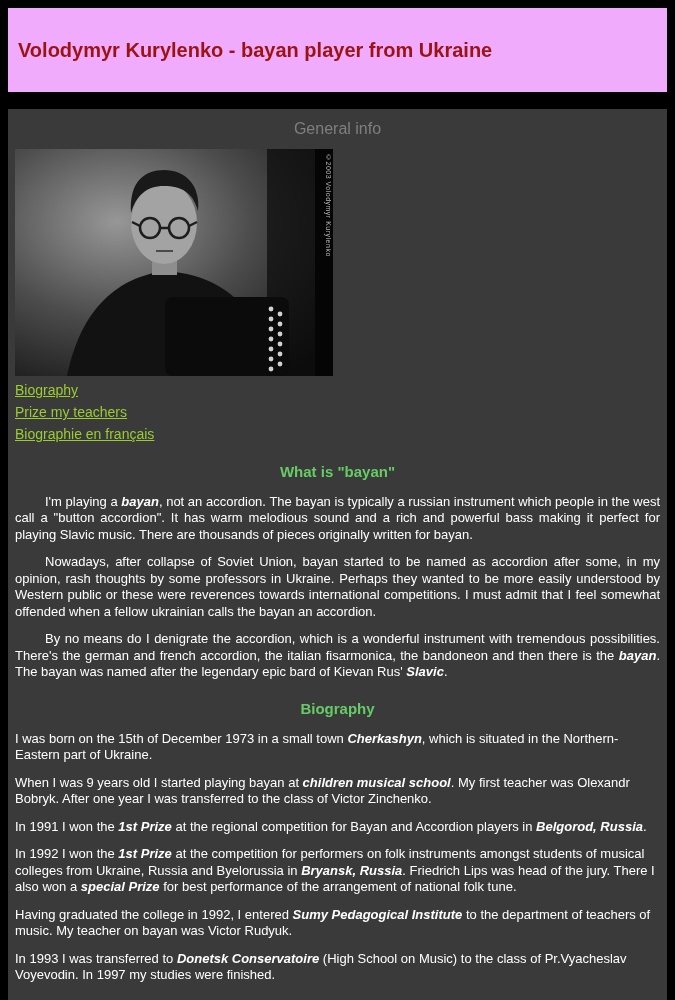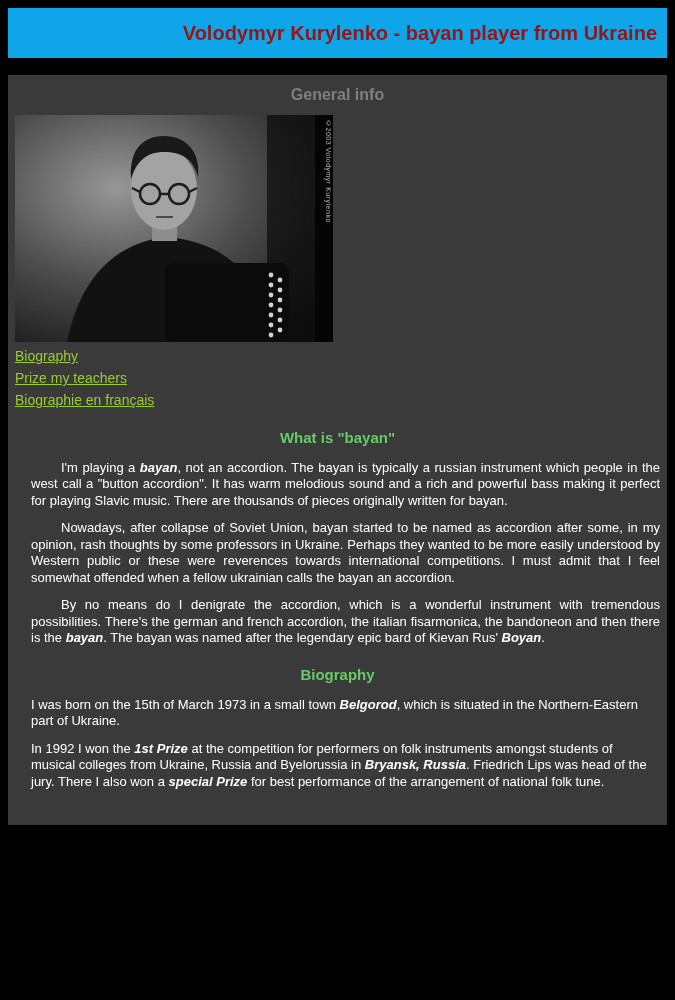--- a/index.html
+++ b/index.html
@@ -5,23 +5,23 @@
   * { box-sizing: border-box; }
   html, body { margin: 0; padding: 0; }
   body {
     width: 675px; height: 1000px; overflow: hidden;
     background: var(--color-page_bg, #000);
     font-family: "Liberation Sans", sans-serif;
   }
   .page { padding: 8px; }
 
   .header {
-    background: #0ea5e9;
-    text-align: right;
-    padding: 14px 10px;
+    background: #f0abfc;
+    text-align: left;
+    padding: 31px 10px;
     margin-bottom: 17px;
   }
   .header h1 {
     margin: 0;
     font-size: 20px;
     line-height: 22px;
     font-weight: bold;
     color: var(--color-title, #9b1313);
   }
 
@@ -30,21 +30,21 @@
     color: var(--color-text, #fff);
     padding: 8px 7px 24px 7px;
     font-size: 13px;
     line-height: 1.27;
   }
 
   .general-info {
     margin: 2px 0 10px 0;
     text-align: center;
     font-size: 16px;
-    font-weight: bold;
+    font-weight: normal;
     color: var(--color-muted, #7f7f7f);
   }
 
   .photo {
     float: left;
     width: 318px; height: 227px;
     margin: 0 9px 6px 0;
     position: relative;
     background: #111;
   }
@@ -71,21 +71,21 @@
   .links a.gap { }
 
   .section-heading {
     margin: 18px 0 13px 0;
     text-align: center;
     font-size: 15px;
     font-weight: bold;
     color: var(--color-heading, #66cc66);
   }
 
-  p { margin: 0 0 11px 16px; }
+  p { margin: 0 0 11px 0; }
   p.flow { text-align: justify; text-indent: 30px; }
   p.bio  { text-align: left; }
   .em { font-weight: bold; font-style: italic; }
 </style>
 </head>
 <body>
 
 <div class="page">
 
   <div class="header">
@@ -158,21 +158,25 @@
     <nav class="links">
       <a href="#">Biography</a>
       <a href="#">Prize my teachers</a>
       <a href="#" class="gap">Biographie en français</a>
     </nav>
 
     <h3 class="section-heading">What is "bayan"</h3>
 
     <p class="flow"><span>I'm playing a </span><span class="em">bayan</span><span>, not an accordion. The bayan is typically a russian instrument which people in the west call a "button accordion". It has warm melodious sound and a rich and powerful bass making it perfect for playing Slavic music. There are thousands of pieces originally written for bayan.</span></p>
     <p class="flow"><span>Nowadays, after collapse of Soviet Union, bayan started to be named as accordion after some, in my opinion, rash thoughts by some professors in Ukraine. Perhaps they wanted to be more easily understood by Western public or these were reverences towards international competitions. I must admit that I feel somewhat offended when a fellow ukrainian calls the bayan an accordion.</span></p>
-    <p class="flow"><span>By no means do I denigrate the accordion, which is a wonderful instrument with tremendous possibilities. There's the german and french accordion, the italian fisarmonica, the bandoneon and then there is the </span><span class="em">bayan</span><span>. The bayan was named after the legendary epic bard of Kievan Rus' </span><span class="em">Boyan</span><span>.</span></p>
+    <p class="flow"><span>By no means do I denigrate the accordion, which is a wonderful instrument with tremendous possibilities. There's the german and french accordion, the italian fisarmonica, the bandoneon and then there is the </span><span class="em">bayan</span><span>. The bayan was named after the legendary epic bard of Kievan Rus' </span><span class="em">Slavic</span><span>.</span></p>
 
     <h3 class="section-heading">Biography</h3>
 
-    <p class="bio"><span>I was born on the 15th of March 1973 in a small town </span><span class="em">Belgorod</span><span>, which is situated in the Northern-Eastern part of Ukraine.</span></p>
+    <p class="bio"><span>I was born on the 15th of December 1973 in a small town </span><span class="em">Cherkashyn</span><span>, which is situated in the Northern-Eastern part of Ukraine.</span></p>
+    <p class="bio"><span>When I was 9 years old I started playing bayan at </span><span class="em">children musical school</span><span>. My first teacher was Olexandr Bobryk. After one year I was transferred to the class of Victor Zinchenko.</span></p>
+    <p class="bio"><span>In 1991 I won the </span><span class="em">1st Prize</span><span> at the regional competition for Bayan and Accordion players in </span><span class="em">Belgorod, Russia</span><span>.</span></p>
     <p class="bio"><span>In 1992 I won the </span><span class="em">1st Prize</span><span> at the competition for performers on folk instruments amongst students of musical colleges from Ukraine, Russia and Byelorussia in </span><span class="em">Bryansk, Russia</span><span>. Friedrich Lips was head of the jury. There I also won a </span><span class="em">special Prize</span><span> for best performance of the arrangement of national folk tune.</span></p>
+    <p class="bio"><span>Having graduated the college in 1992, I entered </span><span class="em">Sumy Pedagogical Institute</span><span> to the department of teachers of music. My teacher on bayan was Victor Rudyuk.</span></p>
+    <p class="bio"><span>In 1993 I was transferred to </span><span class="em">Donetsk Conservatoire</span><span> (High School on Music) to the class of Pr.Vyacheslav Voyevodin. In 1997 my studies were finished.</span></p>
 
   </div>
 </div>
 
 </body></html>

